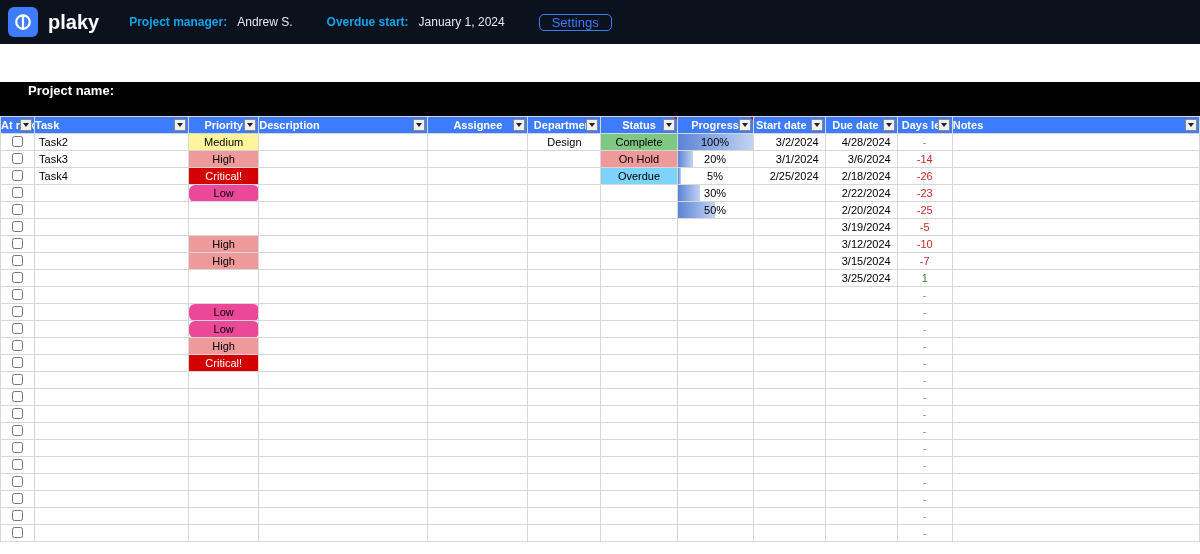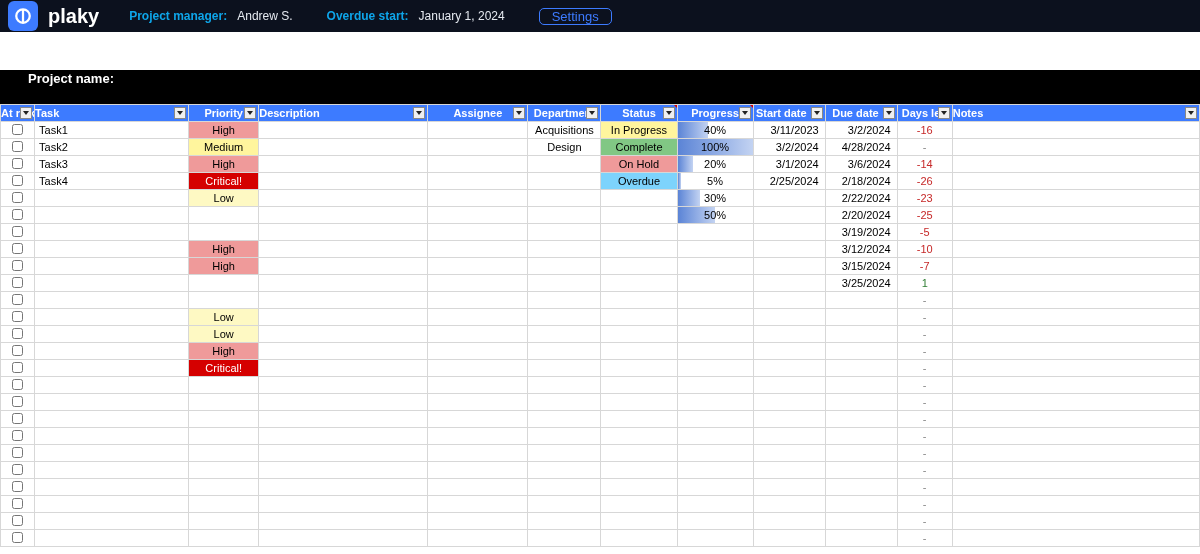--- a/index.html
+++ b/index.html
@@ -1,20 +1,20 @@
 <!DOCTYPE html>
 <html><head>
 <meta charset="utf-8">
 <style>
   * { box-sizing: border-box; margin: 0; padding: 0; }
   html, body { width: 1200px; height: 554px; font-family: Arial, Helvetica, sans-serif; font-size: 12px; background: #fff; color: #000; overflow: hidden; }
 
   
   .topbar {
-    width: 100%; height: 32px;
+    width: 100%; height: 44px;
     background: #0c111e;
     display: flex; align-items: center;
     gap: 10px;
     padding-left: 8px;
   }
   .logo-box {
     width: 30px; height: 30px;
     background: #3d7bff;
     border-radius: 6px;
     display: flex; align-items: center; justify-content: center;
@@ -112,21 +112,21 @@
   tbody td.chk { text-align: center; }
   tbody td.center { text-align: center; }
   tbody td.right { text-align: right; padding-right: 6px; }
 
   input[type=checkbox] { width: 11px; height: 11px; cursor: pointer; }
 
   
   .prio-High     { background: #ef9a9a; }
   .prio-Medium   { background: #fff59d; }
   .prio-Critical { background: #d50000; color: #fff; }
-  .prio-Low      { background: #fef9c3; }
+  .prio-Low      { background: #ec4899; border-radius: 6px; }
 
   
   .stat-InProgress { background: #fff59d; }
   .stat-Complete   { background: #81c784; }
   .stat-OnHold     { background: #ef9a9a; }
   .stat-Overdue    { background: #7dd3fc; }
   .stat-InReview   { background: #b39ddb; }
 
   
   .progress-cell { position: relative; text-align: center; }
@@ -189,34 +189,20 @@
       <th class="center red-tick"><span>Progress</span><span class="filter-btn"></span></th>
       <th class="right"><span>Start date</span><span class="filter-btn"></span></th>
       <th class="right"><span>Due date</span><span class="filter-btn"></span></th>
       <th class="center"><span>Days left</span><span class="filter-btn"></span></th>
       <th><span>Notes</span><span class="filter-btn"></span></th>
     </tr>
   </thead>
   <tbody id="sheet-body">
       <tr>
         <td class="chk"><input type="checkbox" style=""></td>
-        <td class="task-cell">Task1</td>
-        <td class="center prio-High">High</td>
-        <td></td>
-        <td class="center"></td>
-        <td class="center">Acquisitions</td>
-        <td class="center stat-InProgress">In Progress</td>
-        <td class="progress-cell"><div class="progress-bar" style="width: 40%;"></div><span class="progress-label">40%</span></td>
-        <td class="right">3/11/2023</td>
-        <td class="right">3/2/2024</td>
-        <td class="center days-neg">-16</td>
-        <td></td>
-      </tr>
-      <tr>
-        <td class="chk"><input type="checkbox" style=""></td>
         <td class="task-cell">Task2</td>
         <td class="center prio-Medium">Medium</td>
         <td></td>
         <td class="center"></td>
         <td class="center">Design</td>
         <td class="center stat-Complete">Complete</td>
         <td class="progress-cell"><div class="progress-bar" style="width: 100%;"></div><span class="progress-label">100%</span></td>
         <td class="right">3/2/2024</td>
         <td class="right">4/28/2024</td>
         <td class="center days-blank">-</td>

